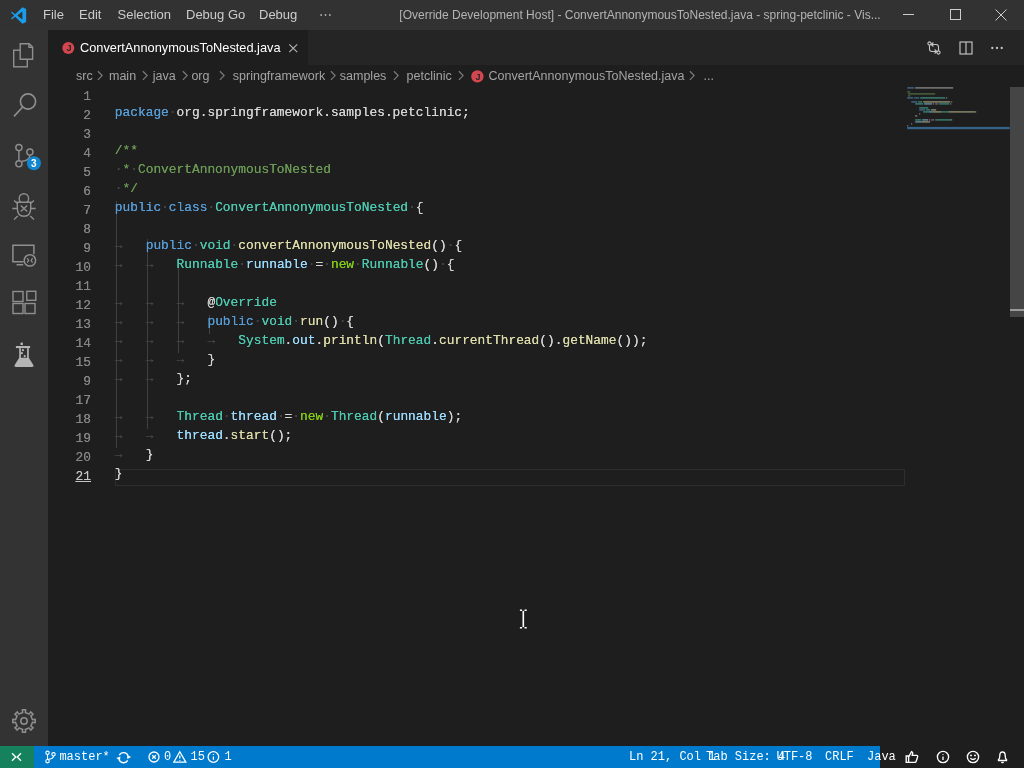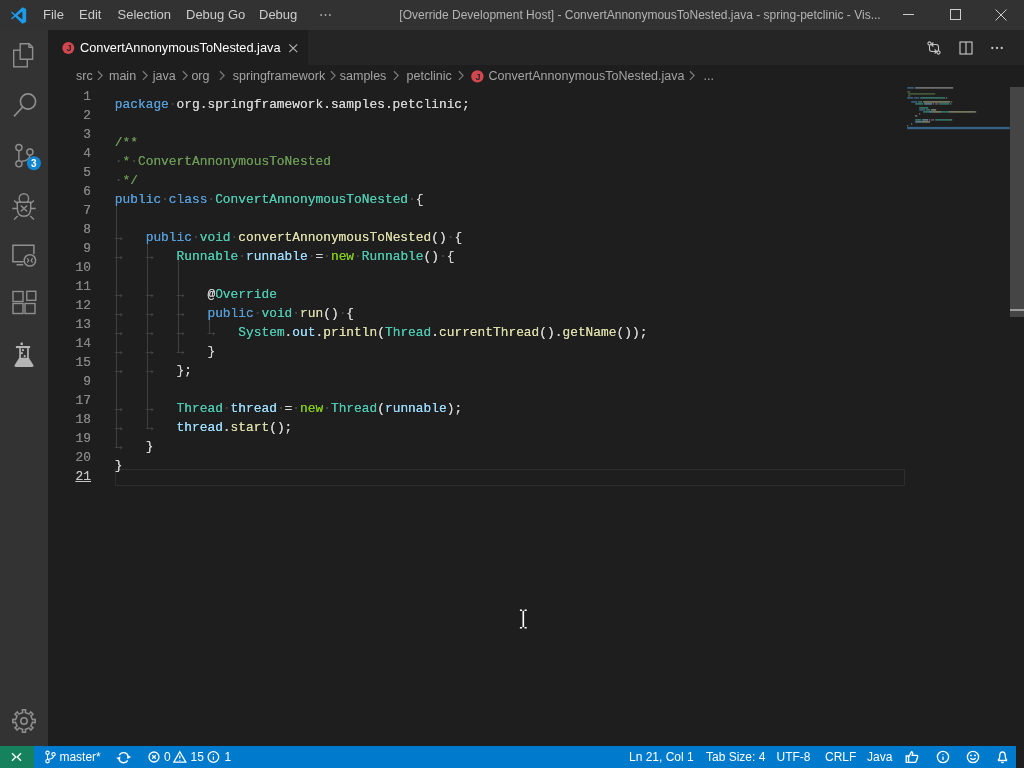--- a/index.html
+++ b/index.html
@@ -15,30 +15,30 @@
   #tabstrip { position:absolute; left:48px; top:30px; width:976px; height:35px; background:#252526; }
   #tab1 { position:absolute; left:0; top:0; width:260px; height:35px; background:#1e1e1e; }
   #tabtitle { position:absolute; left:32px; top:0; height:35px; line-height:35px; color:#ffffff; font-size:12.8px; }
   #breadcrumbs { position:absolute; left:60px; top:65px; width:876px; height:22px; background:#1e1e1e; }
   .bc { position:absolute; top:0; height:22px; line-height:22px; color:#a3a3a3; font-size:12.5px; white-space:nowrap; }
   #editor { position:absolute; left:48px; top:87px; width:976px; height:659px; background:#1e1e1e; }
   .mono { font-family:"Liberation Mono", monospace; font-size:12.876px; line-height:19px; text-shadow:0 0 0.55px currentColor; }
   .cl { height:19px; white-space:pre; }
   #linenos { position:absolute; left:0; top:0; width:43px; text-align:right; color:#858585; }
   #linenos .cur { color:#c6c6c6;text-decoration:underline; }
-  #code { position:absolute; left:66.8px; top:8px; color:#d4d4d4; }
+  #code { position:absolute; left:66.8px; top:16px; color:#d4d4d4; }
   .kw { color:#569cd6; } .ty { color:#4ec9b0; } .fn { color:#dcdcaa; }
   .vr { color:#9cdcfe; } .cm { color:#6a9955; } .nw { color:#84cc16; }
   .ws { color:#46464a; }
   .guide { position:absolute; width:1px; background:#404040; }
   #curline { position:absolute; left:67.3px; top:381.5px; width:790px; height:17.5px;
     border:1px solid #2e2e2e; }
   #scrollthumb { position:absolute; left:1010px; top:87px; width:14px; height:230px; background:#454546; }
   #scrollmark { position:absolute; left:1010px; top:308.5px; width:14px; height:2.5px; background:#9a9a9a; }
-  #statusbar { position:absolute; left:0; top:746px; width:1016px; height:22px; background:#007acc; }
+  #statusbar { position:absolute; left:0; top:746px; width:880px; height:22px; background:#007acc;font-family:Liberation Mono, monospace; }
   #remote { position:absolute; left:0; top:0; width:33.5px; height:22px; background:#16825d; }
   .st { position:absolute; top:0; height:22px; line-height:22px; color:#ffffff; font-size:12px; white-space:nowrap; }
 </style>
 </head>
 <body>
 <div id="stage">
   <div id="titlebar">
     <div id="wintitle">[Override Development Host] - ConvertAnnonymousToNested.java - spring-petclinic - Vis...</div>
     <svg class="abs" style="left:10px;top:7px" width="17" height="17" viewBox="0 0 100 100">
       <path fill="#1a9cea" fill-rule="evenodd" d="M73 2 L30.5 42.5 L12.5 28.5 L5 31.5 L25 50 L5 68.5 L12.5 71.5 L30.5 57.5 L73 98 L95 88.5 L95 11.5 Z M73 27 L73 73 L42.5 50 Z"></path>

